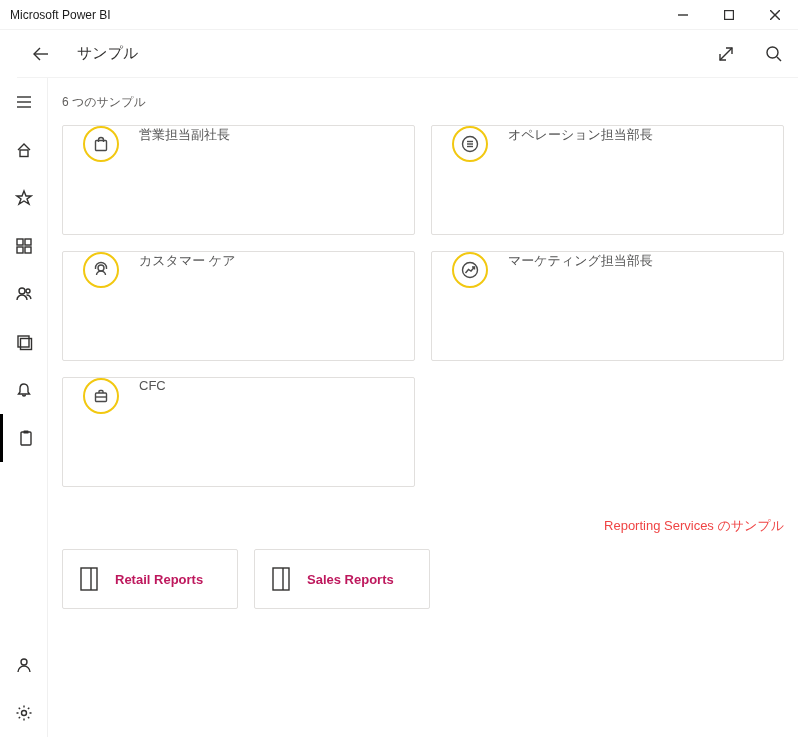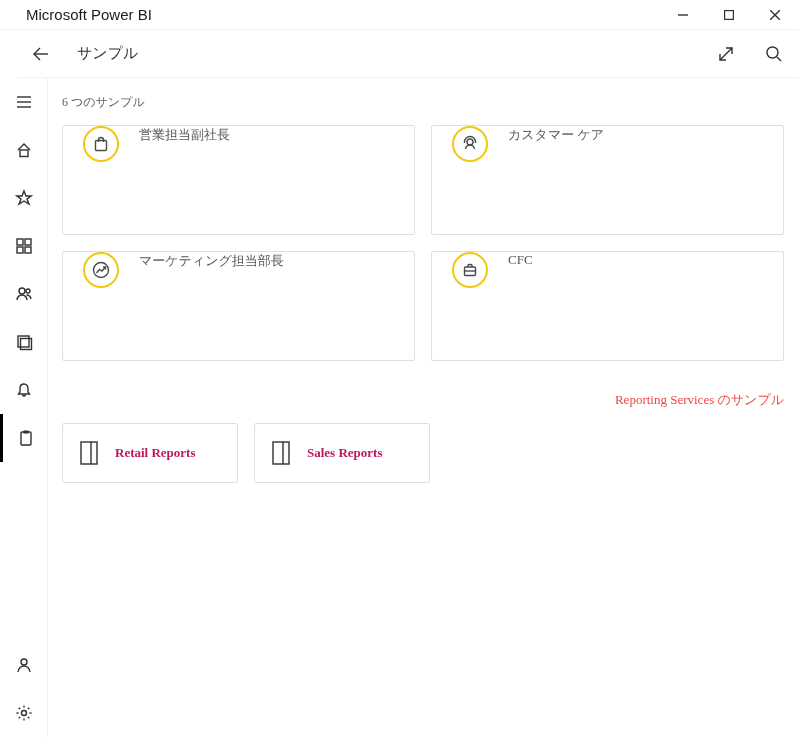--- a/index.html
+++ b/index.html
@@ -1,31 +1,31 @@
 <!DOCTYPE html>
 <html><head>
   <meta charset="utf-8">
   <style>
     * { margin:0; padding:0; box-sizing:border-box; }
     body { font-family:"Segoe UI","Yu Gothic UI",Meiryo,sans-serif; font-size:13px; color:#323130;
            width:798px; height:737px; overflow:hidden; background:#fff; }
     
     .titlebar { height:30px; display:flex; align-items:center; justify-content:space-between;
                 padding-left:10px; border-bottom:1px solid #f2f2f2; }
-    .titlebar .title { font-size:15px; color:#1b1b1b;margin-left:16px; }
+    .titlebar .title { font-size:12px; color:#1b1b1b; }
     .win-controls { display:flex; }
     .win-btn { width:46px; height:30px; display:flex; align-items:center; justify-content:center; }
     
     .toprow { height:48px; display:flex; align-items:center; border-bottom:1px solid #f2f2f2;margin-left:17px; }
     .toprow .back { width:48px; display:flex; align-items:center; justify-content:center; height:48px;}
     .toprow .spacer { flex:1; }
     .toprow .pgtitle { font-size:15px; color:#323130; padding-left:12px; }
     .toprow .act { width:48px; display:flex; align-items:center; justify-content:center; height:48px;}
     
-    .shell { display:flex; height:calc(737px - 30px - 48px);font-family:Liberation Serif, serif; }
+    .shell { display:flex; height:calc(737px - 30px - 48px); }
     .navrail { width:48px; display:flex; flex-direction:column; border-right:1px solid #f0f0f0; }
     .nav-btn { width:48px; height:48px; display:flex; align-items:center; justify-content:center; }
     .nav-btn.sel { border-left:3px solid #000; }
     .nav-spacer { flex:1; }
     .content { flex:1; padding:16px 14px 0 14px; overflow:auto; }
     .subhead { font-size:12px; color:#605e5c; margin-bottom:14px; }
     .cards { display:grid; grid-template-columns:1fr 1fr; gap:16px; }
     .card { border:1px solid #e1dfdd; border-radius:2px; height:110px; display:flex;
             padding:0 20px; gap:20px; }
     .iconwrap { width:36px; height:36px; border:2px solid #f2c811; border-radius:50%;
@@ -166,20 +166,31 @@
       <div class="card">
         <div class="iconwrap">
           <svg width="18" height="18" viewBox="0 0 18 18">
               <rect x="3.5" y="5.5" width="11" height="10" rx="1"></rect>
               <path d="M6.5 7V5a2.5 2.5 0 015 0v2"></path>
             </svg>
         </div>
         <span class="card-title">営業担当副社長</span>
       </div>
 
+      <div class="card">
+        <div class="iconwrap">
+          <svg width="18" height="18" viewBox="0 0 18 18">
+              <circle cx="9" cy="9" r="7.5"></circle>
+              <line x1="6" y1="6.5" x2="12" y2="6.5"></line>
+              <line x1="6" y1="9" x2="12" y2="9"></line>
+              <line x1="6" y1="11.5" x2="12" y2="11.5"></line>
+            </svg>
+        </div>
+        <span class="card-title">オペレーション担当部長</span>
+      </div>
 
       <div class="card">
         <div class="iconwrap">
           <svg width="18" height="18" viewBox="0 0 18 18">
               <circle cx="9" cy="7" r="3"></circle>
               <path d="M4.5 14c0-2 2-4 4.5-4s4.5 2 4.5 4"></path>
               <path d="M3.5 8V7a5.5 5.5 0 0111 0v1"></path>
             </svg>
         </div>
         <span class="card-title">カスタマー ケア</span>

